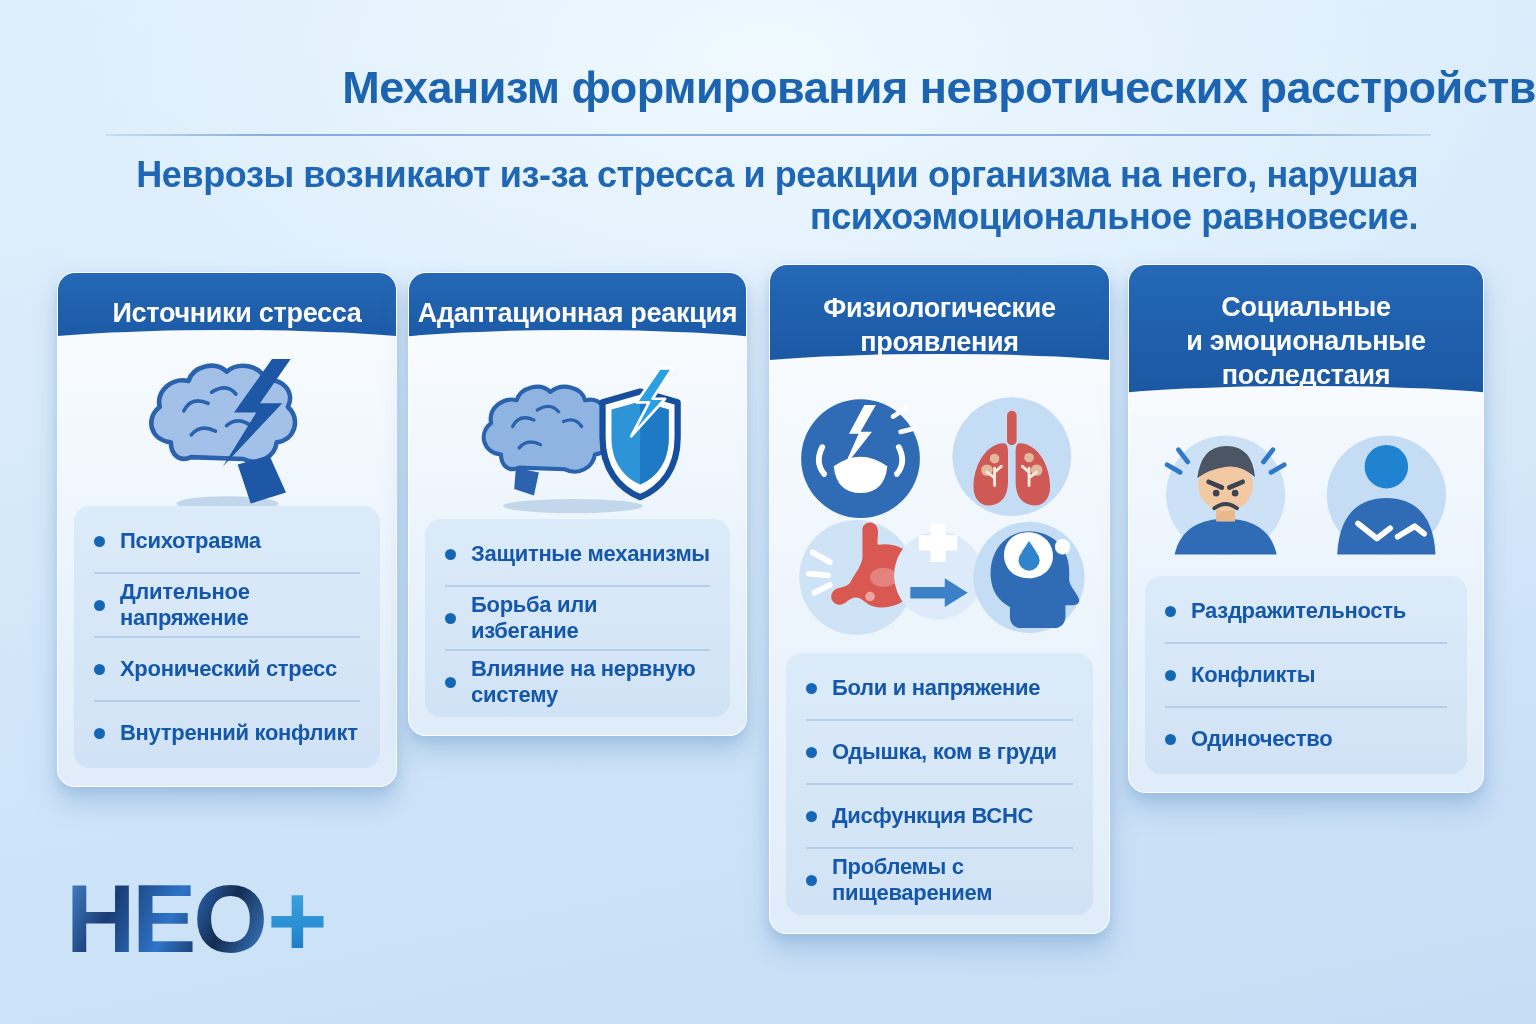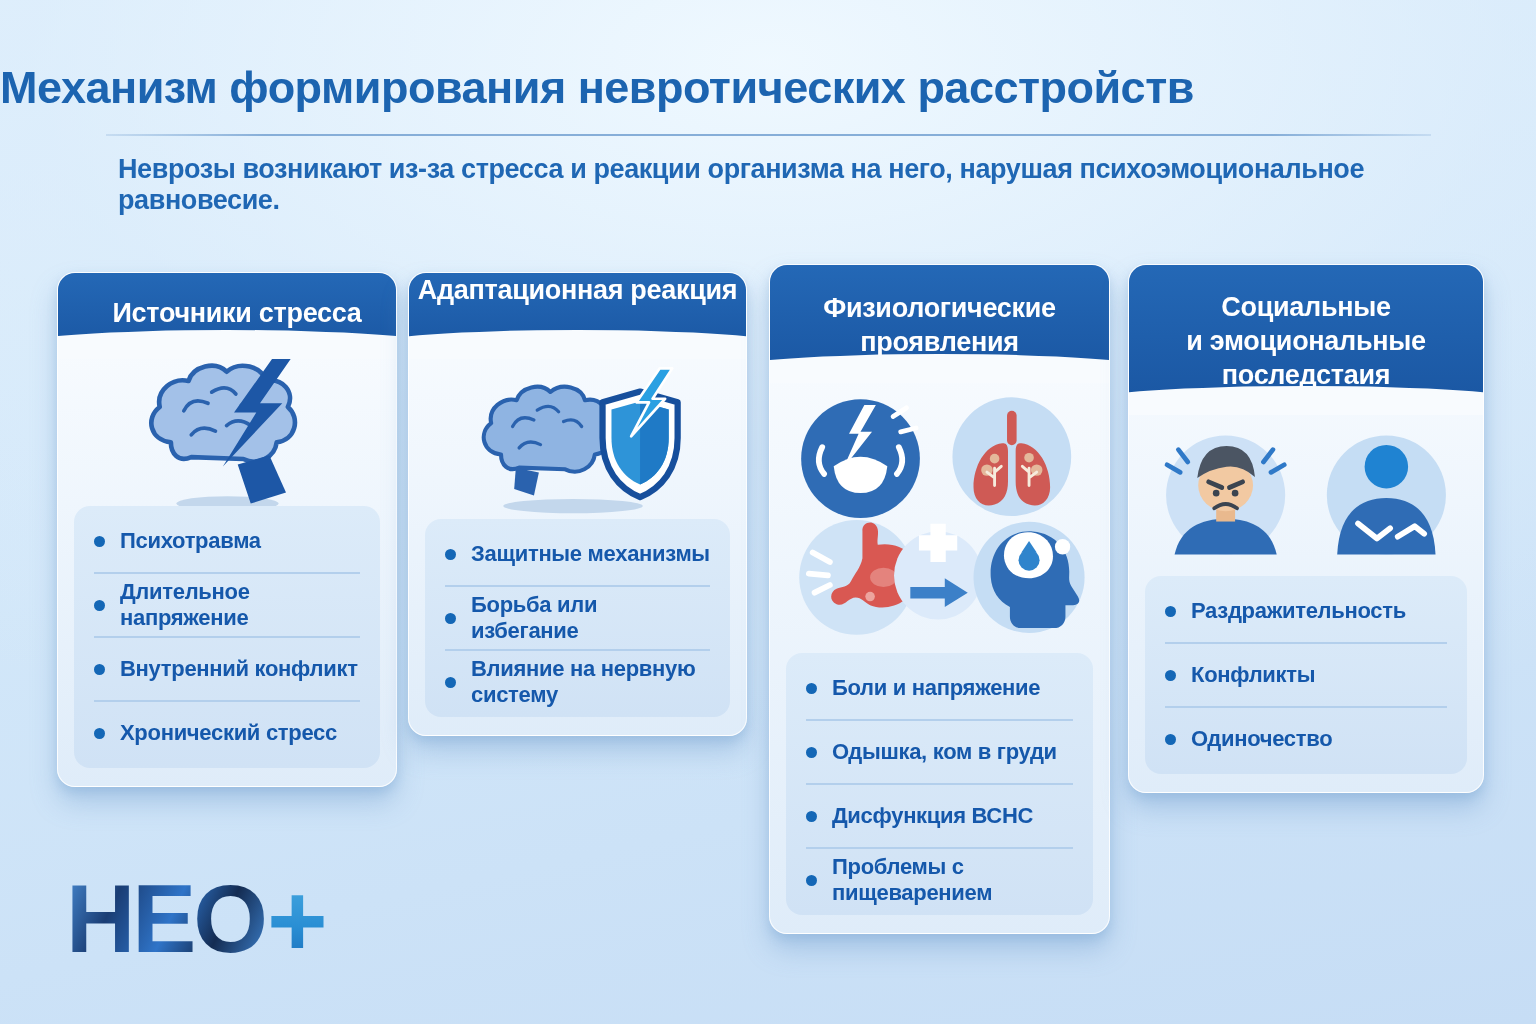--- a/index.html
+++ b/index.html
@@ -5,29 +5,29 @@
   html,body{margin:0;padding:0;}
   body{
     width:1536px;height:1024px;overflow:hidden;
     font-family:"Liberation Sans","DejaVu Sans",sans-serif;
     background:
       radial-gradient(120% 95% at 50% 6%, rgba(240,249,255,.95) 0%, rgba(222,238,252,.6) 40%, rgba(200,224,246,0) 75%),
       linear-gradient(168deg,#ddeefb 0%,#d2e7f9 45%,#c6ddf5 100%);
     position:relative;
   }
   
-  .page-header{position:absolute;top:62px;left:0;width:1536px;text-align:left;}
+  .page-header{position:absolute;top:62px;left:0;width:1536px;text-align:right;}
   .page-title{
     margin:0;font-size:45px;font-weight:bold;color:#1c64b0;
     letter-spacing:-.5px;line-height:1.15;
   }
   .title-divider{width:1325px;height:2px;margin:20px auto 0;
     background:linear-gradient(90deg,rgba(128,168,212,.25),#86aed8 12%,#86aed8 88%,rgba(128,168,212,.25));}
   .page-subtitle{
-    margin:18px auto 0;font-size:27px;font-weight:bold;color:#1f67b4;
+    margin:18px auto 0;font-size:36px;font-weight:bold;color:#1f67b4;
     letter-spacing:-.4px;max-width:1300px;
   }
   
   .card{
     position:absolute;display:flex;flex-direction:column;
     border-radius:18px;
     background:linear-gradient(180deg,#fbfdff 0%,#eff6fd 45%,#dfecf9 100%);
     box-shadow:0 16px 26px rgba(110,155,205,.38),0 5px 10px rgba(120,165,210,.28);
     border:1px solid rgba(255,255,255,.85);
   }
@@ -51,21 +51,21 @@
     border-radius:16px;
   }
   .card-list li{display:flex;align-items:center;height:62px;margin:0 6px;}
   .card-list li + li{border-top:2px solid #b3cfec;}
   .dot{flex:none;width:11px;height:11px;border-radius:50%;background:#1467b6;margin-right:15px;}
   .item-text{font-size:22px;font-weight:bold;color:#1558ab;letter-spacing:-.3px;}
   
   #card1{left:57px;top:272px;width:338px;height:513px;}
   #card1 .card-header{height:86px;}#card1 h2{padding-top:23px;padding-left:20px;}
   #card2{left:408px;top:272px;width:337px;height:462px;}
-  #card2 .card-header{height:86px;}#card2 h2{border-radius:20px;}
+  #card2 .card-header{height:86px;}#card2 h2{padding-top:23px;border-radius:20px;}
   #card3{left:769px;top:264px;width:339px;height:668px;}
   #card3 .card-header{height:118px;}#card3 h2{padding-top:26px;}
   #card4{left:1128px;top:264px;width:354px;height:527px;}
   #card4 .card-header{height:150px;}#card4 h2{padding-top:25px;}
   
   .logo{position:absolute;left:66px;top:868px;font-weight:bold;line-height:1;letter-spacing:-3px;}
   .logo .neo{
     font-size:96px;
     background:linear-gradient(115deg,#4b8fd8 0%,#1a3d74 26%,#2f74c8 52%,#142c52 74%,#3f86d4 100%);
     -webkit-background-clip:text;background-clip:text;color:transparent;
@@ -109,25 +109,25 @@
     <li>
         <span class="dot"></span>
         <span class="item-text">Психотравма</span>
       </li>
     <li>
         <span class="dot"></span>
         <span class="item-text">Длительное напряжение</span>
       </li>
     <li>
         <span class="dot"></span>
+        <span class="item-text">Хронический стресс</span>
+      </li>
+    <li>
+        <span class="dot"></span>
         <span class="item-text">Внутренний конфликт</span>
-      </li>
-    <li>
-        <span class="dot"></span>
-        <span class="item-text">Хронический стресс</span>
       </li>
   </ul>
 </section>
 
 <section class="card" id="card2">
   <div class="card-header">
     <h2>Адаптационная реакция</h2>
     <div class="dome"></div>
   </div>
   <div class="card-icon">

